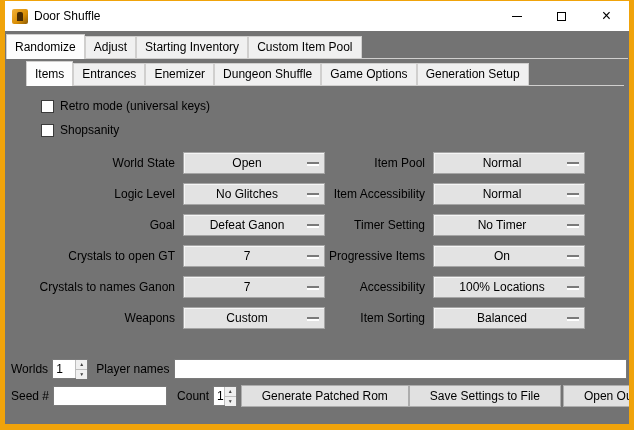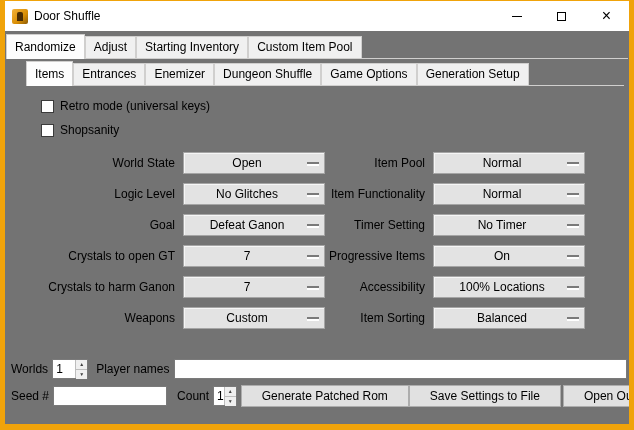--- a/index.html
+++ b/index.html
@@ -199,21 +199,21 @@
             <span class="dd-ind"></span>
           </div>
         </div>
 
         <div class="srow">
           <span class="slabel sl-l">Logic Level</span>
           <div class="dd dd-l">
             <span class="dd-val">No Glitches</span>
             <span class="dd-ind"></span>
           </div>
-          <span class="slabel sl-r">Item Functionality</span>
+          <span class="slabel sl-r">Item Accessibility</span>
           <div class="dd dd-r">
             <span class="dd-val">Normal</span>
             <span class="dd-ind"></span>
           </div>
         </div>
 
         <div class="srow">
           <span class="slabel sl-l">Goal</span>
           <div class="dd dd-l">
             <span class="dd-val">Defeat Ganon</span>
@@ -233,21 +233,21 @@
             <span class="dd-ind"></span>
           </div>
           <span class="slabel sl-r">Progressive Items</span>
           <div class="dd dd-r">
             <span class="dd-val">On</span>
             <span class="dd-ind"></span>
           </div>
         </div>
 
         <div class="srow">
-          <span class="slabel sl-l">Crystals to harm Ganon</span>
+          <span class="slabel sl-l">Crystals to names Ganon</span>
           <div class="dd dd-l">
             <span class="dd-val">7</span>
             <span class="dd-ind"></span>
           </div>
           <span class="slabel sl-r">Accessibility</span>
           <div class="dd dd-r">
             <span class="dd-val">100% Locations</span>
             <span class="dd-ind"></span>
           </div>
         </div>

